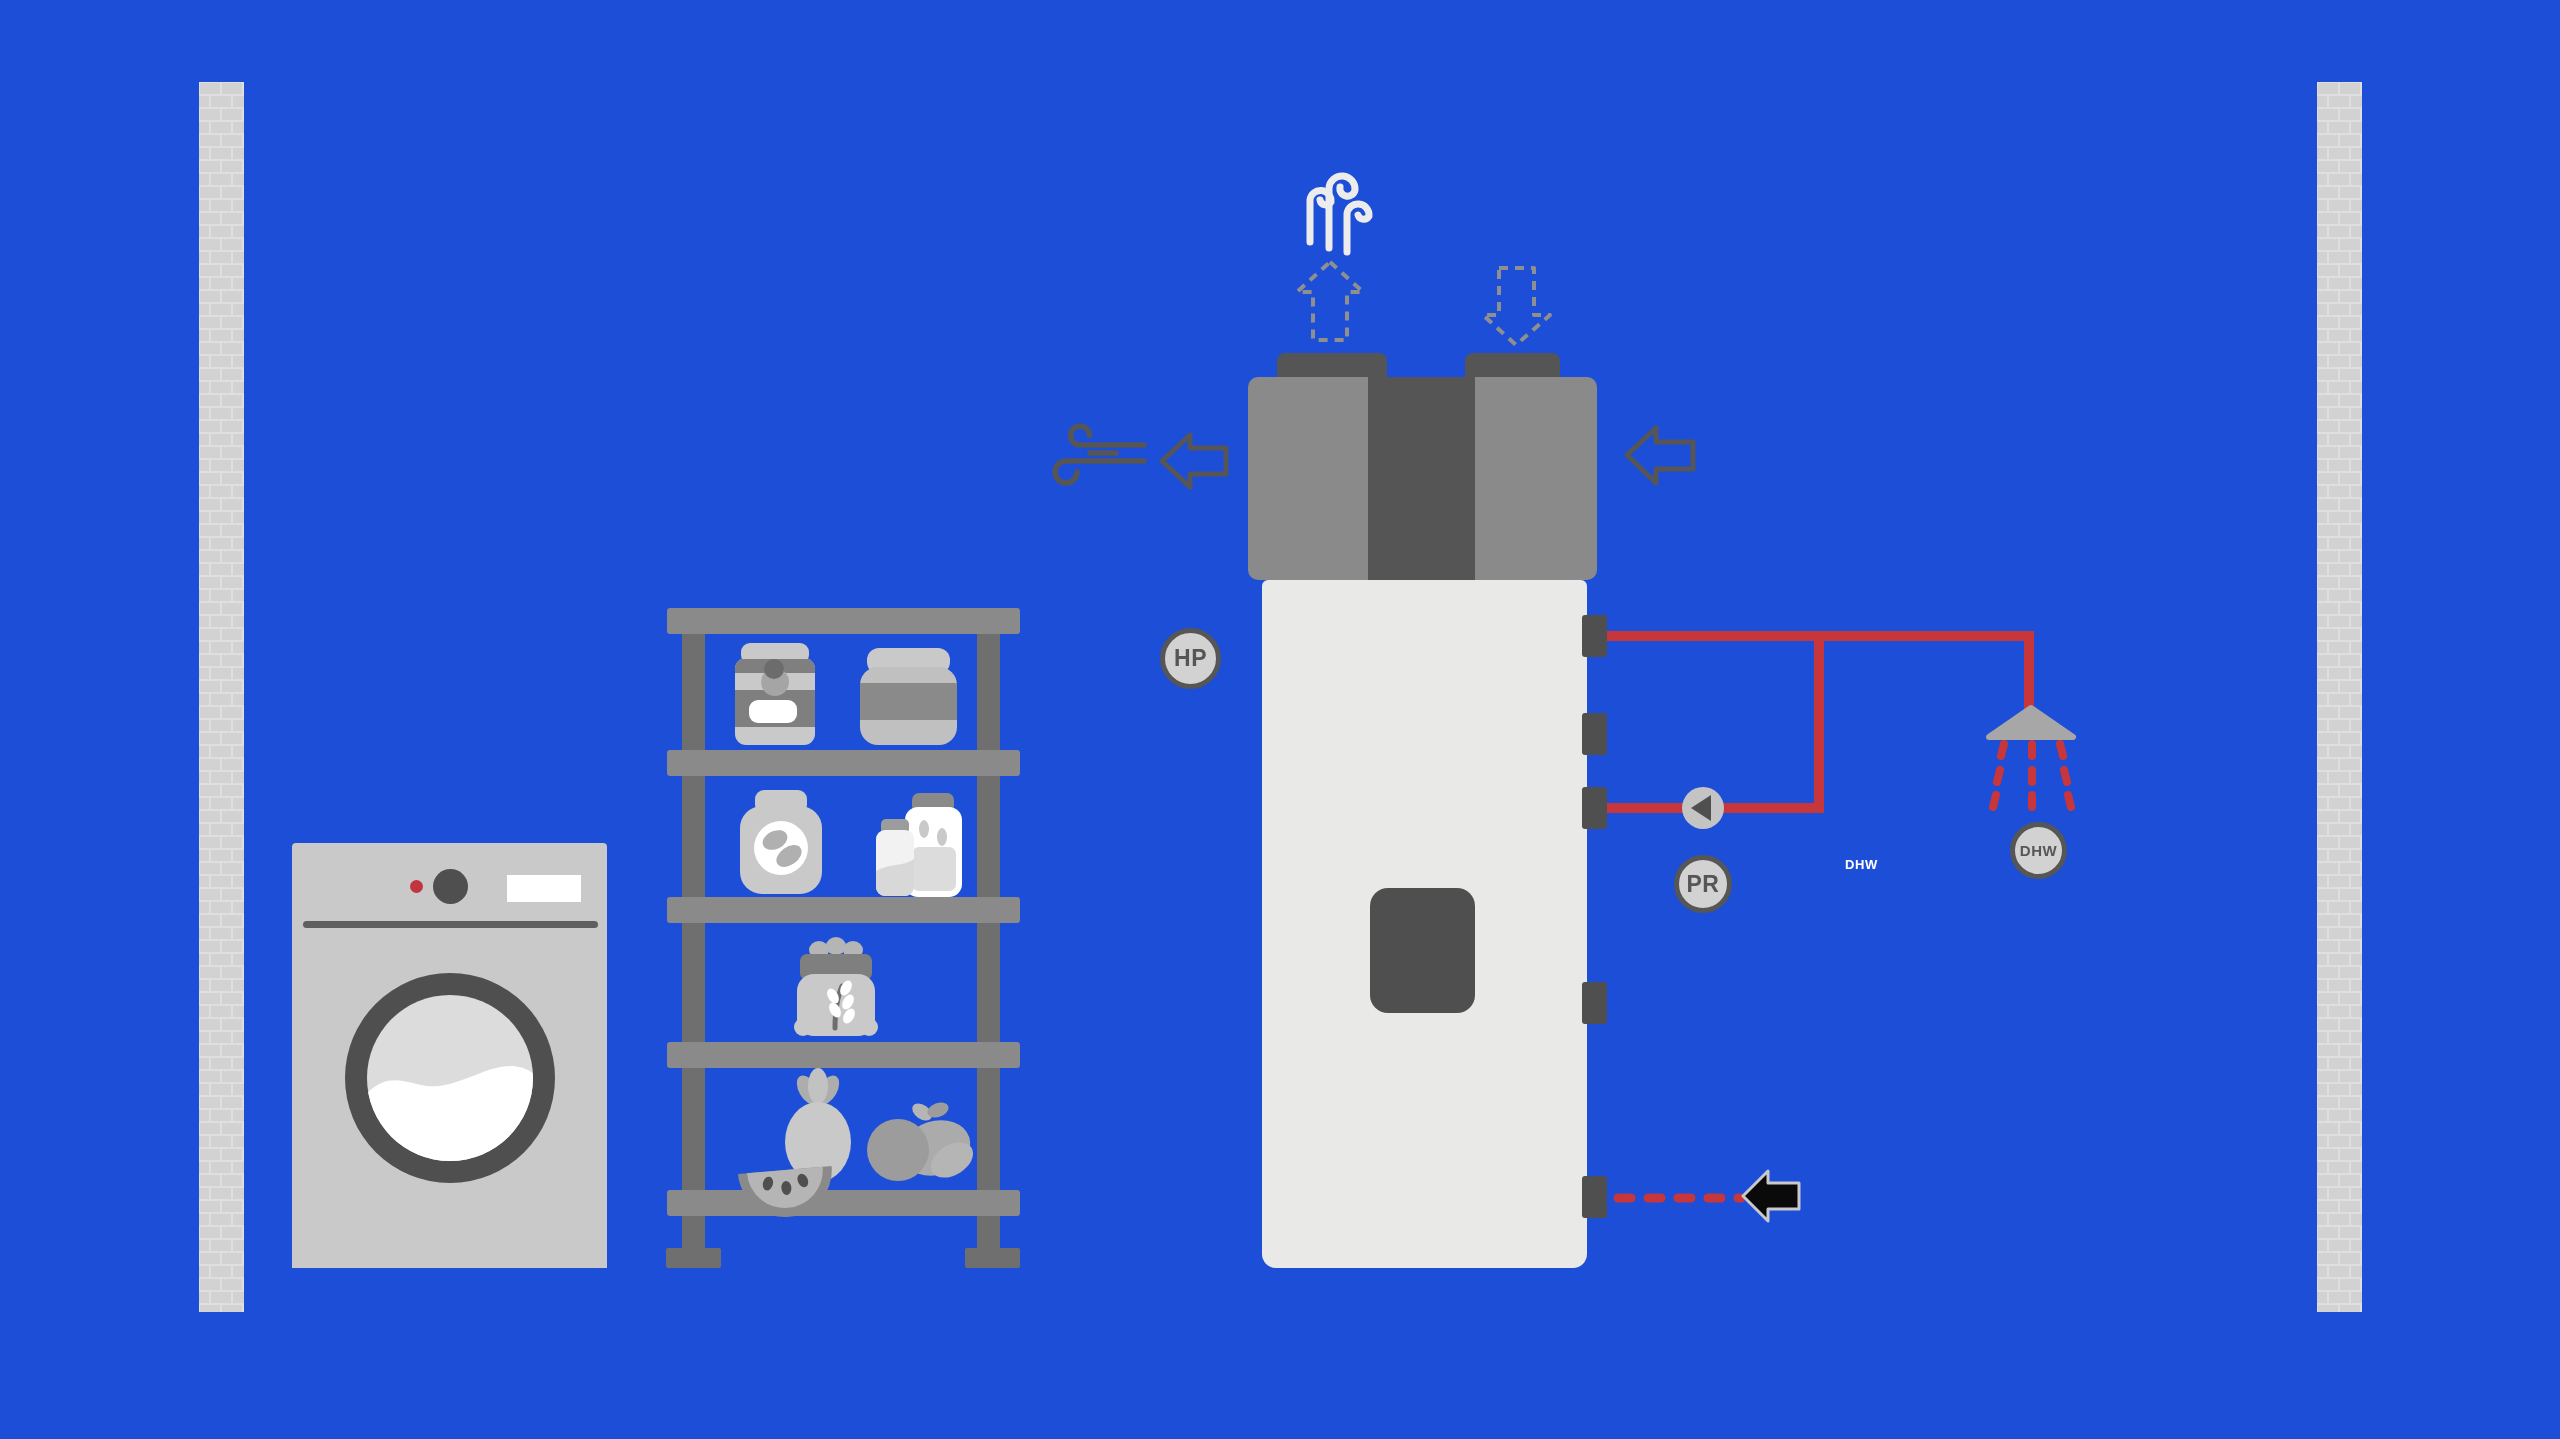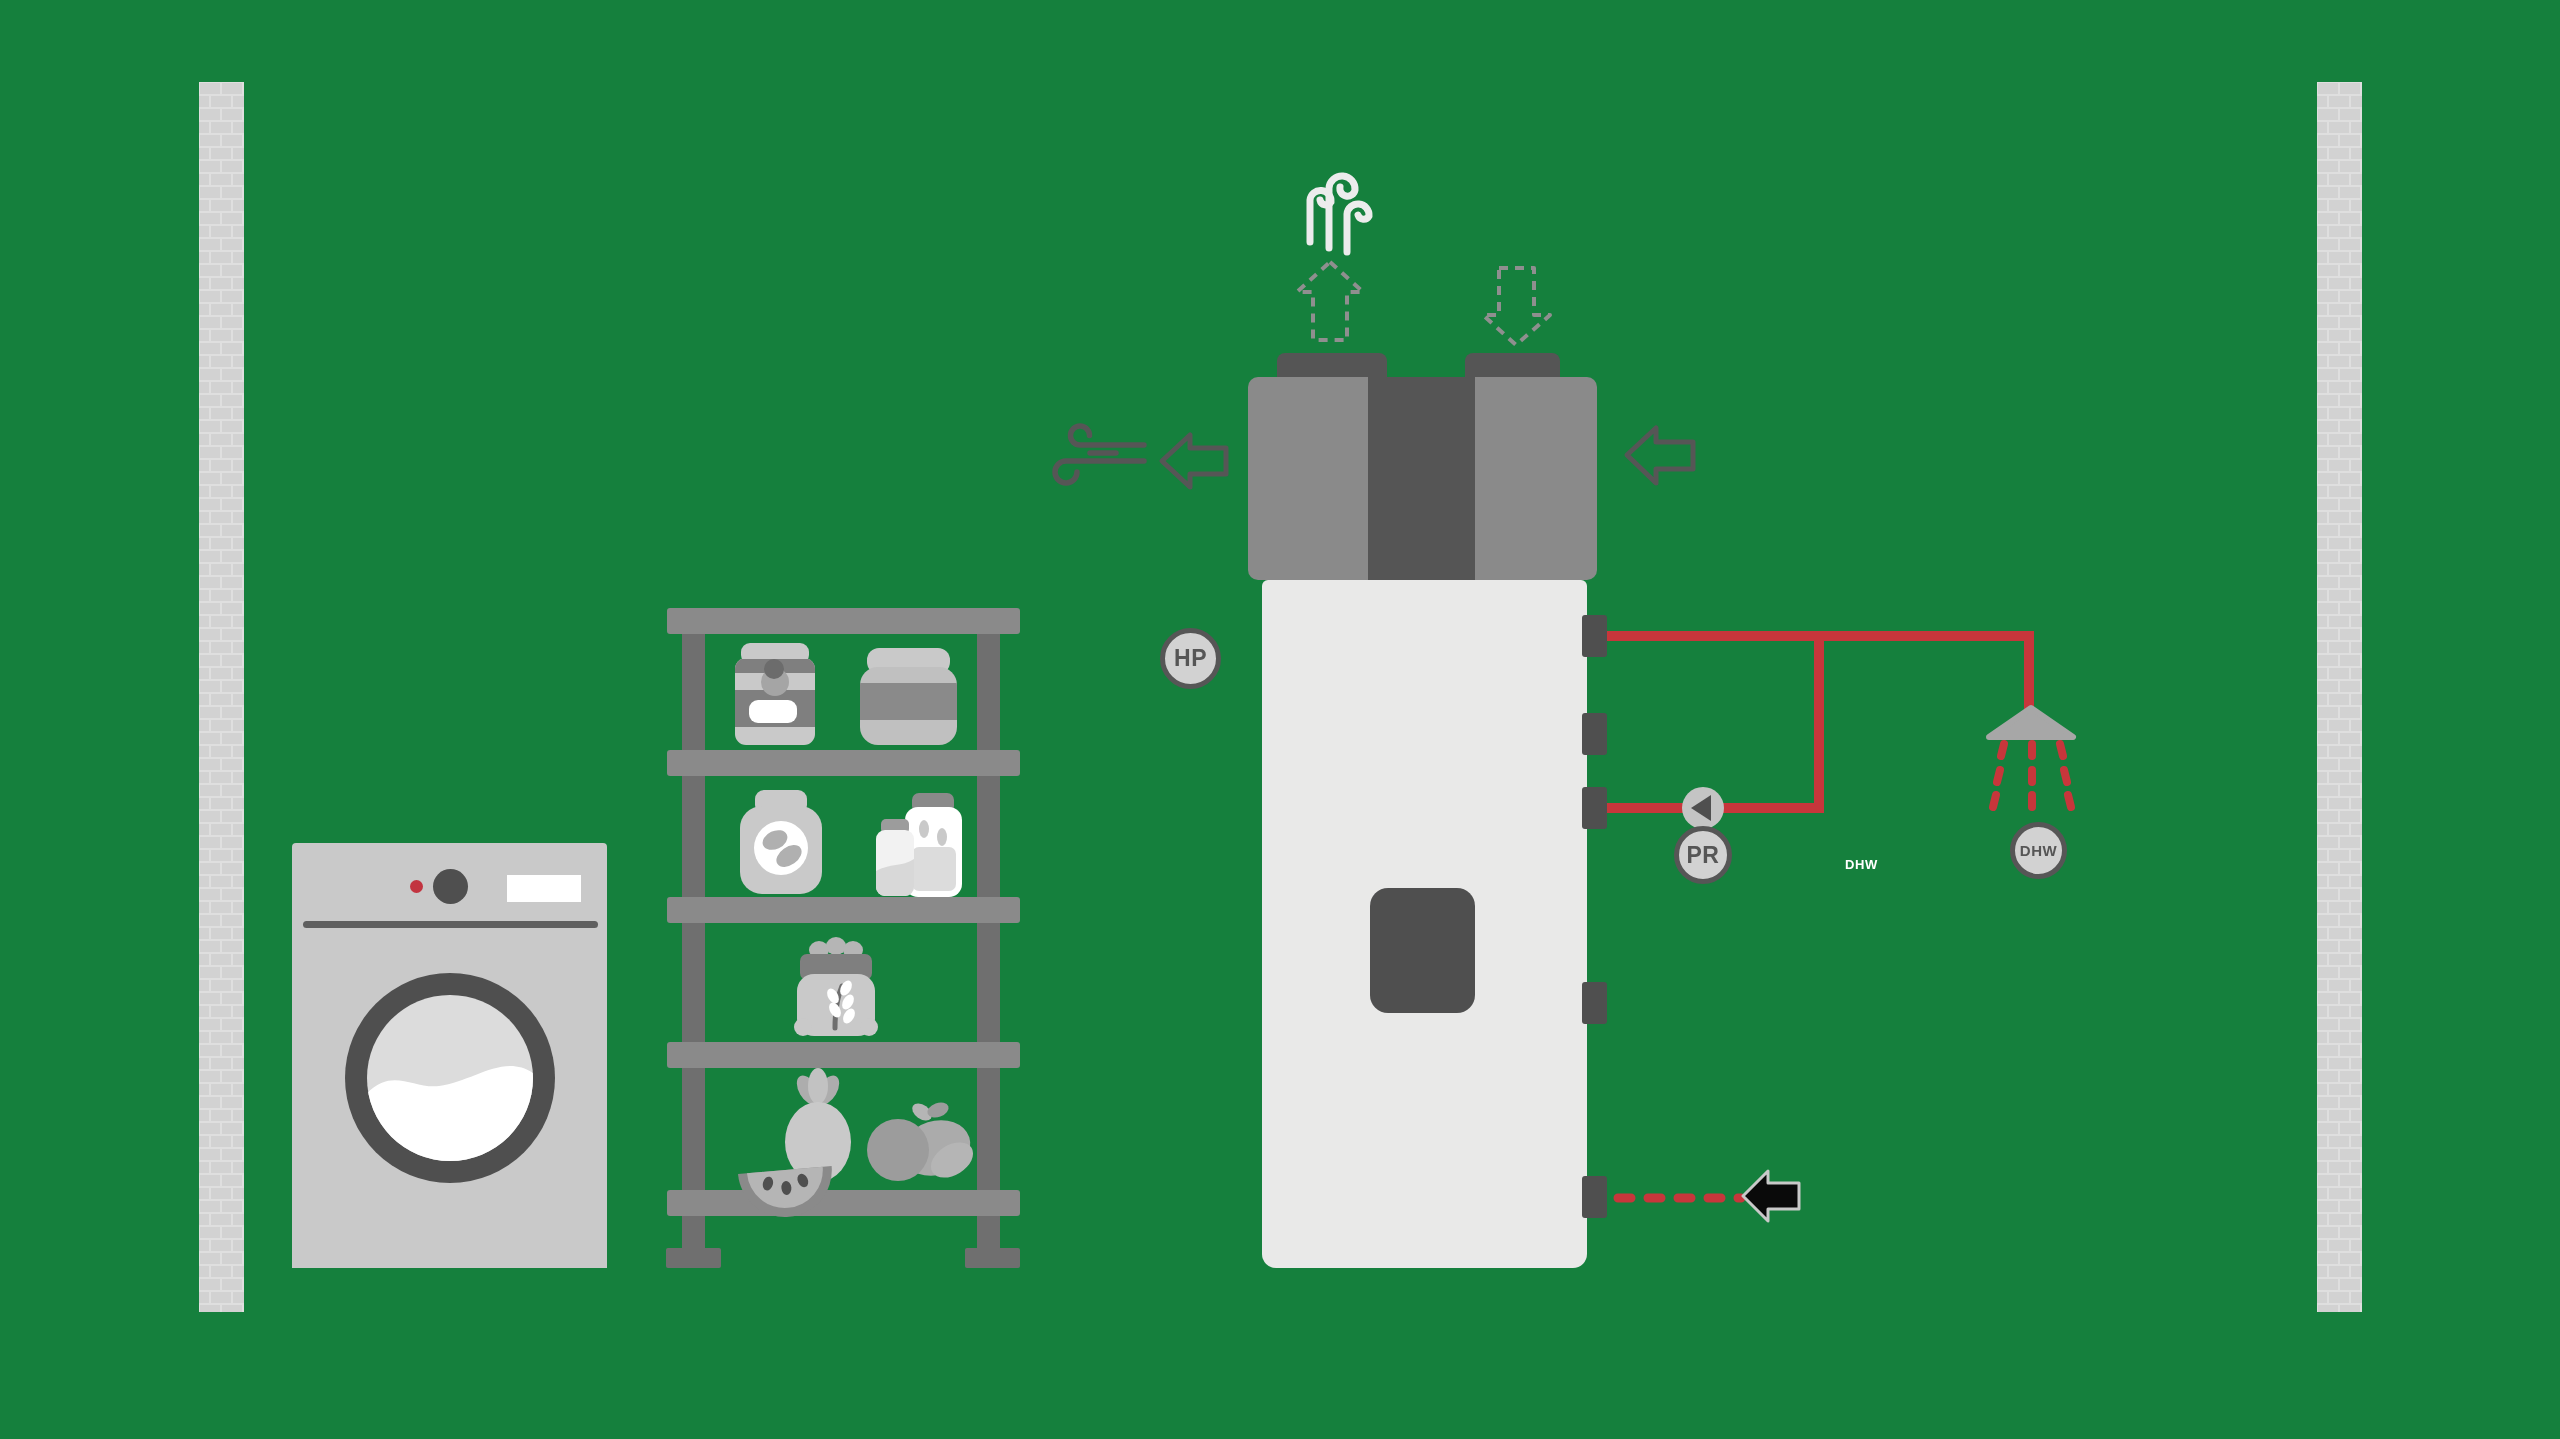--- a/index.html
+++ b/index.html
@@ -1,18 +1,18 @@
 <!DOCTYPE html>
 <html><head>
 <meta charset="utf-8">
 <style>
   html,body{margin:0;padding:0;background:#000;}
   body{width:2560px;height:1439px;position:relative;overflow:hidden;
        font-family:"Liberation Sans", sans-serif;}
-  .stage{position:absolute;inset:0;background:#15803d;}
+  .stage{position:absolute;inset:0;background:#1d4ed8;}
   .abs{position:absolute;}
   .badge{position:absolute;box-sizing:border-box;border-radius:50%;
          background:#d2d2d2;border:5px solid #565656;color:#565656;
          display:flex;align-items:center;justify-content:center;
          font-weight:bold;letter-spacing:.5px;}
   .pipe{position:absolute;background:#c7363b;}
   .conn{position:absolute;width:25px;height:42px;background:#4f4f4f;border-radius:3px;}
   .board{position:absolute;left:667px;width:353px;height:26px;background:#8a8a8a;border-radius:3px;}
   .post{position:absolute;width:23px;background:#6f6f6f;}
   .foot{position:absolute;width:55px;height:20px;background:#6f6f6f;border-radius:2px;}
@@ -252,21 +252,21 @@
       <line x1="72" y1="4" x2="75" y2="16"></line>
         <line x1="76" y1="30" x2="79" y2="42"></line>
         <line x1="80" y1="55" x2="83" y2="67"></line>
     </g>
   </svg>
 
   <div class="badge" style="left:1160px;top:628px;width:61px;height:61px;font-size:23px;">
     <span>HP</span>
   </div>
 
-  <div class="badge" style="left:1674px;top:826px;width:58px;height:58px;font-size:23px;">
+  <div class="badge" style="left:1674px;top:855px;width:58px;height:58px;font-size:23px;">
     <span>PR</span>
   </div>
 
   <div class="badge" style="left:2010px;top:822px;width:57px;height:57px;font-size:15px;">
     <span>DHW</span>
   </div>
 
   <span class="lbl-dhw" style="left:1845px;top:857px;">DHW</span>
 
 </div>

